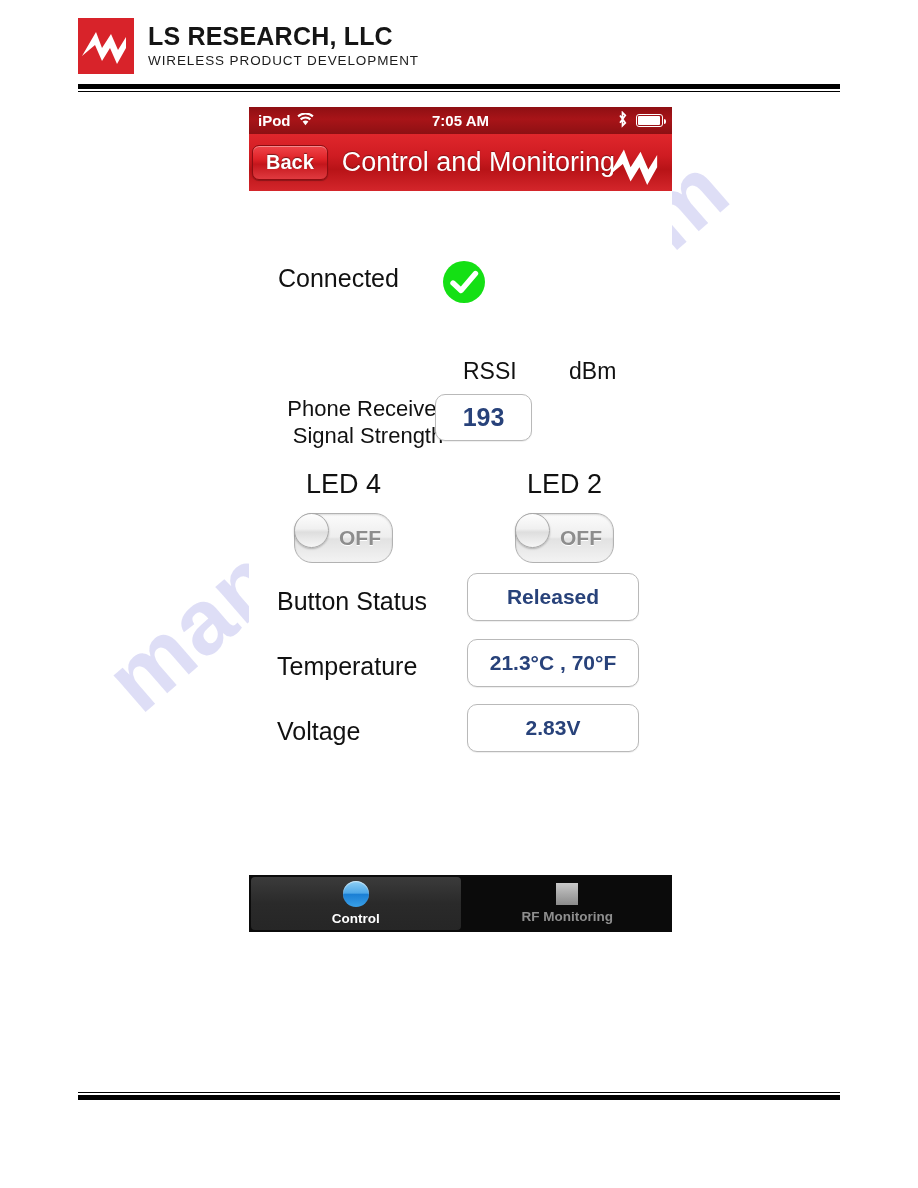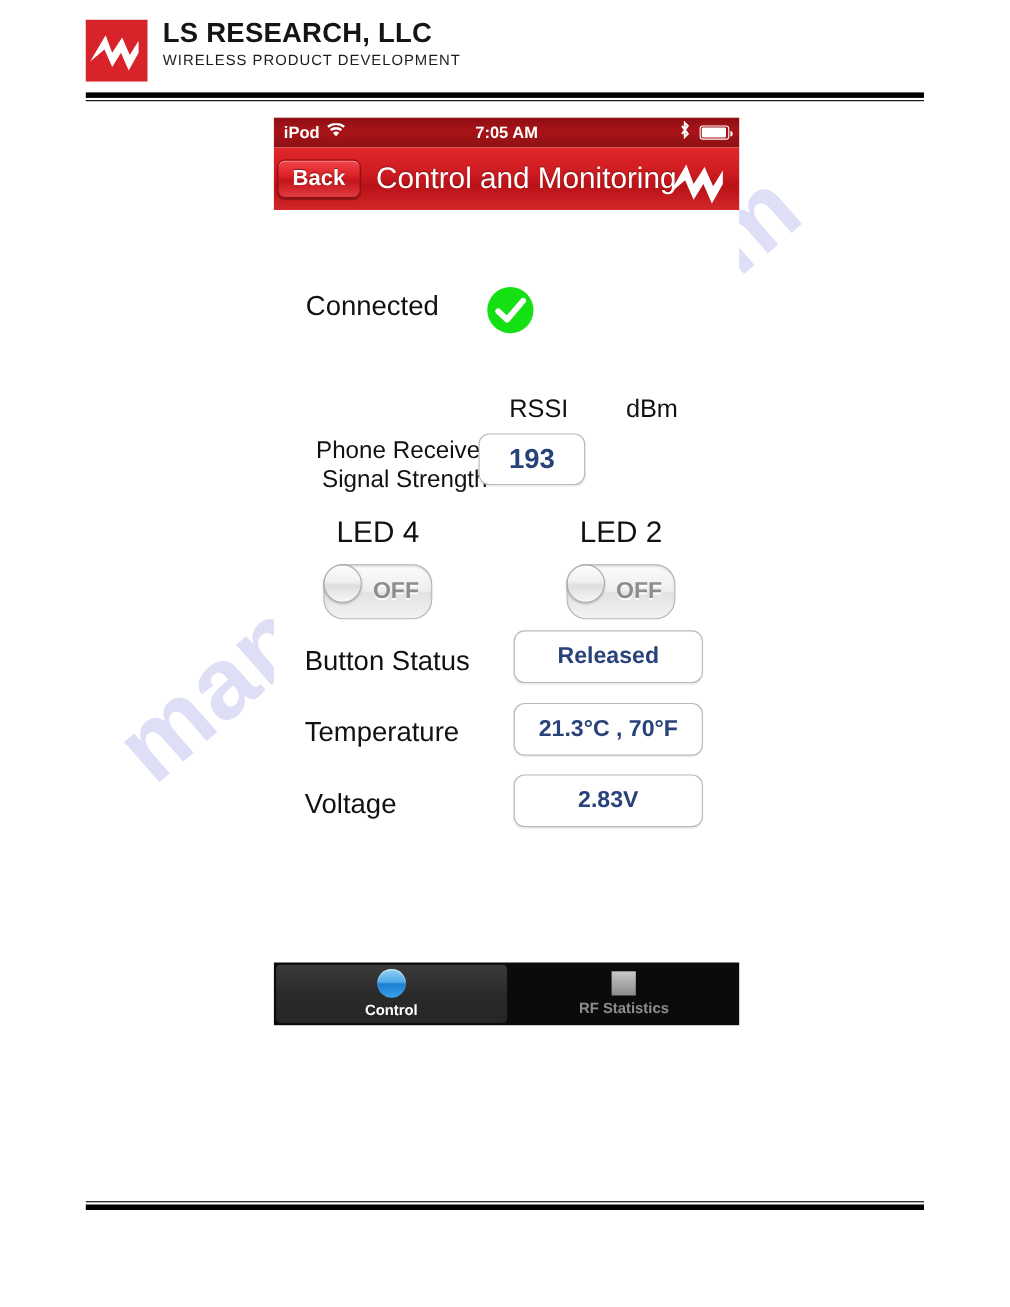--- a/index.html
+++ b/index.html
@@ -14,20 +14,21 @@
     font-family: "Liberation Sans", sans-serif;
     overflow: hidden;
   }
 
   
   #letterhead {
     position: absolute;
     left: 78px;
     top: 18px;
     display: flex;
+    align-items: center;
     gap: 14px;
   }
   #logo-mark {
     width: 56px;
     height: 56px;
     background: #d8232a;
     position: relative;
     flex: none;
   }
   #logo-mark svg { display: block; }
@@ -473,18 +474,18 @@
     <div class="status-label" id="voltage-label">Voltage</div>
     <div class="value-box" id="voltage-box">2.83V</div>
 
     <div id="tab-bar">
       <div class="tab-item selected">
         <span class="tab-icon-control"></span>
         <span class="tab-label">Control</span>
       </div>
       <div class="tab-item unselected">
         <span class="tab-icon-rf"></span>
-        <span class="tab-label">RF Statistics</span>
+        <span class="tab-label">RF Monitoring</span>
       </div>
     </div>
 
   </div>
 </div>
 
 </body></html>

